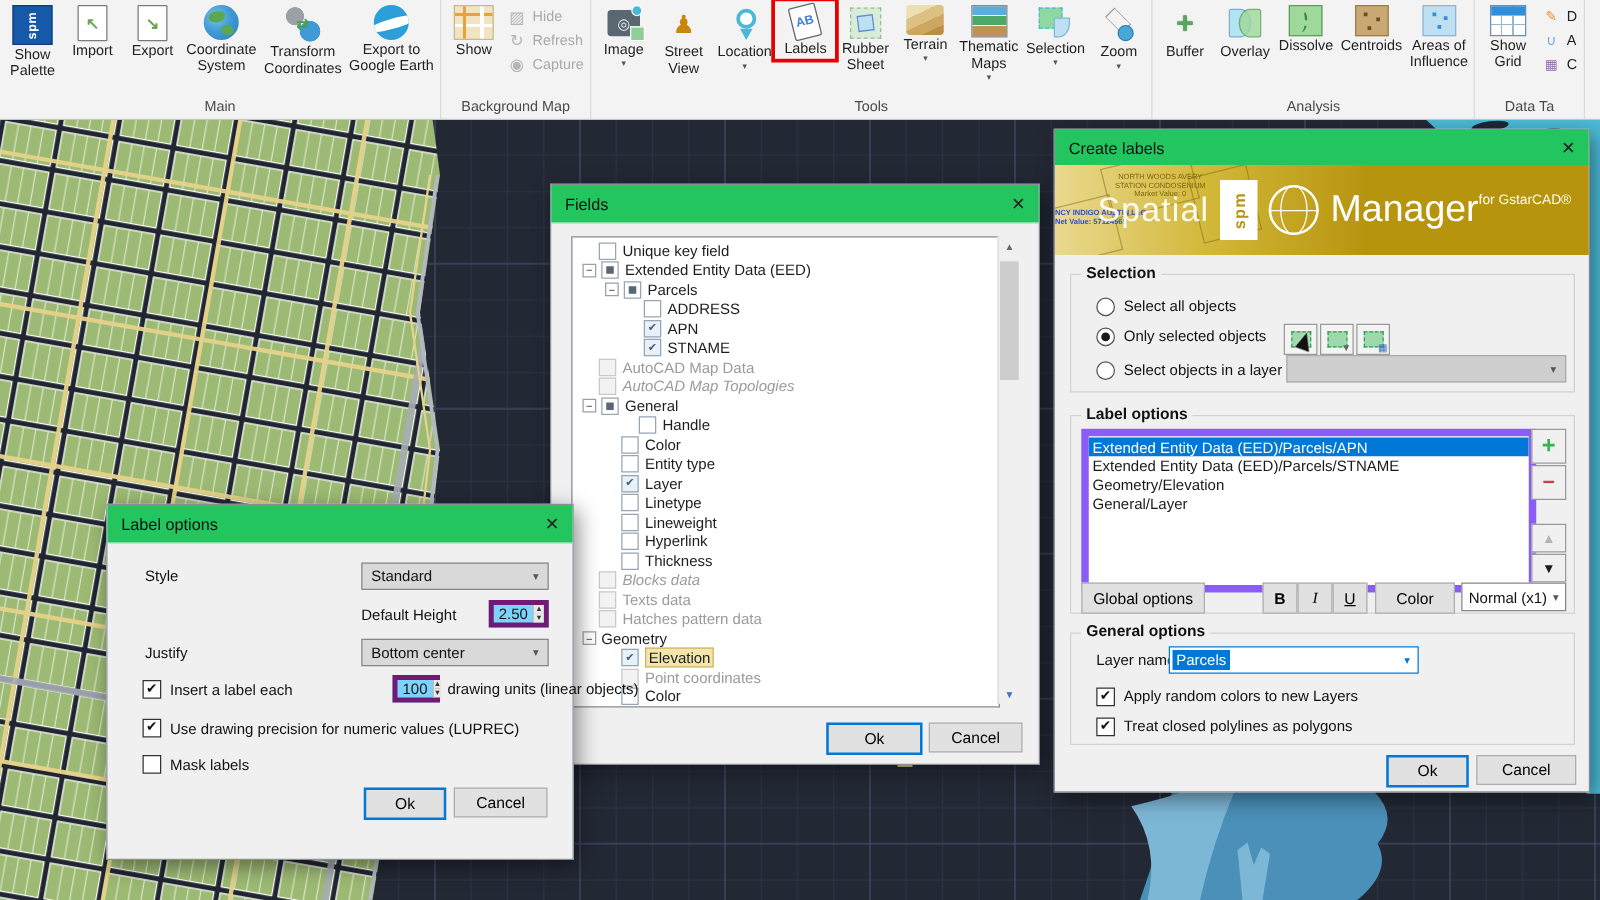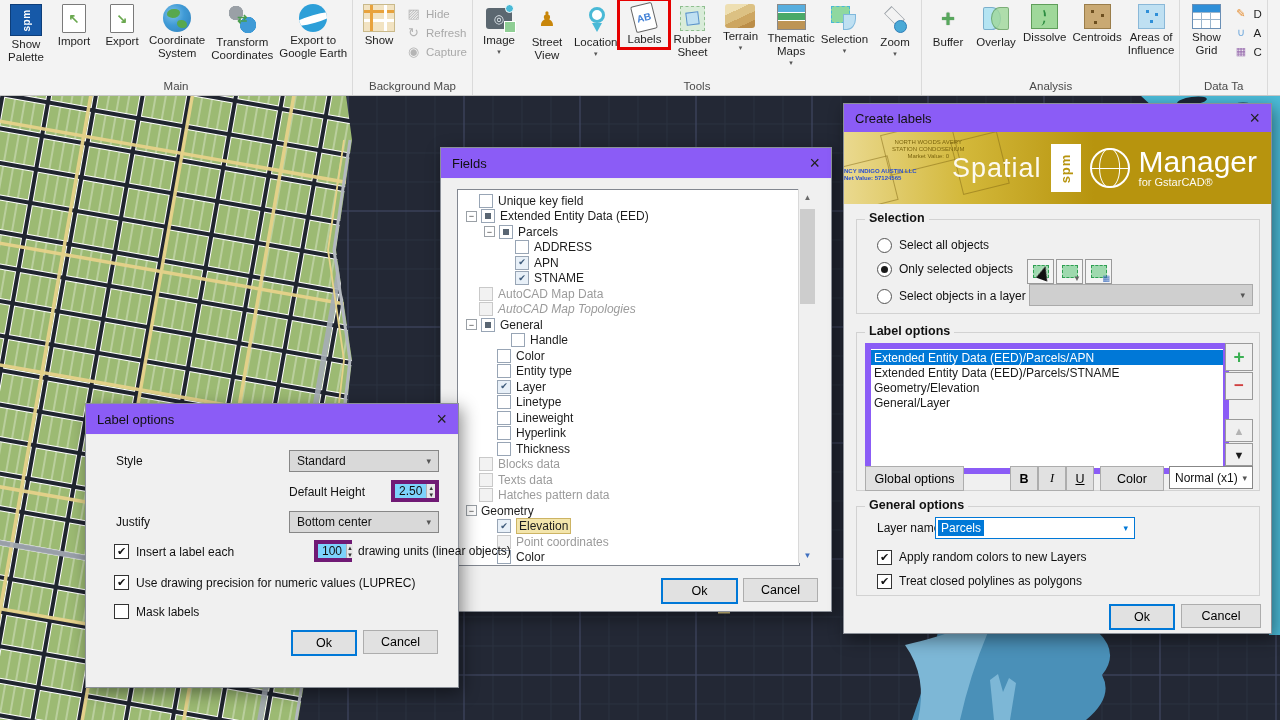--- a/index.html
+++ b/index.html
@@ -89,21 +89,21 @@
   .icn-areas::before{content:"";position:absolute;left:7px;top:5px;width:3px;height:3px;background:#2f8fd8;
       box-shadow:9px 3px 0 #2f8fd8,4px 10px 0 #2f8fd8}
   .icn-gridtbl{width:27px;height:23px;background:
       linear-gradient(#0000 7px,#9ab5cc 7px 8px,#0000 8px 14px,#9ab5cc 14px 15px,#0000 15px),
       linear-gradient(90deg,#0000 8px,#9ab5cc 8px 9px,#0000 9px 17px,#9ab5cc 17px 18px,#0000 18px),#fff;
       border:1px solid #6a8fb5}
   .icn-gridtbl::before{content:"";position:absolute;left:0;top:0;right:0;height:7px;background:#2f8fd8}
 
   
   .dialog{position:absolute;background:#f0f0f0;border:1px solid #8b9098;box-shadow:3px 5px 16px rgba(0,0,0,.45)}
-  .titlebar{height:30px;background:#8b5cf6;display:flex;align-items:center;padding:0 11px;
+  .titlebar{height:30px;background:#22c55e;display:flex;align-items:center;padding:0 11px;
             font-size:13px;color:#111;border-bottom:1px solid #ececec}
   .titlebar .close{margin-left:auto;font-size:18px;color:#222;width:26px;text-align:right;cursor:pointer;line-height:1}
   .btn{position:absolute;background:#e1e1e1;border:1px solid #adadad;font-size:12.5px;color:#000;
        display:flex;align-items:center;justify-content:center;cursor:pointer}
   .btn.default{border:2px solid #0078d7}
   .grpbox{position:absolute;border:1px solid #d2d2d2}
   .grpbox .glab{position:absolute;top:-9px;left:8px;background:#f0f0f0;padding:0 4px;
                 font-weight:bold;font-size:12.5px;color:#111}
   .wcb{width:13px;height:13px;background:#fff;border:1px solid #333;display:inline-flex;flex:none;
        align-items:center;justify-content:center;font-size:11px;color:#111;line-height:1}
@@ -150,21 +150,21 @@
   .bm-t1{position:absolute;left:48px;top:7px;color:#7c650f;white-space:pre-line;text-align:center;line-height:7px}
   .bm-t2{position:absolute;left:0;top:36px;color:#2a4fd0;font-weight:bold;white-space:pre-line;line-height:7px}
   .brand{position:absolute;right:14px;top:0;height:72px;display:flex;align-items:center;gap:9px}
   .b-spatial{font-size:27px;color:#fdfaf0;letter-spacing:1px}
   .b-spm{width:30px;height:48px;background:#fff;display:flex;align-items:center;justify-content:center}
   .b-spm span{color:#b7940e;font-weight:bold;font-size:13px;transform:rotate(-90deg);letter-spacing:1px}
   .b-globe{width:36px;height:36px;border:2px solid #fff;border-radius:50%;position:relative;flex:none}
   .b-globe::before{content:"";position:absolute;left:50%;top:-2px;bottom:-2px;width:55%;
       transform:translateX(-50%);border:1.5px solid #fff;border-radius:50%}
   .b-globe::after{content:"";position:absolute;left:-2px;right:-2px;top:50%;border-top:1.5px solid #fff}
-  .b-right{display:flex;flex-direction:column;color:#fff}
+  .b-right{display:flex;flex-direction:row;color:#fff}
   .b-manager{font-size:30px;line-height:28px}
   .b-sub{font-size:11px;opacity:.95}
   .srow{position:absolute;left:20px;display:flex;align-items:flex-start;gap:7px;font-size:12px;color:#111;white-space:nowrap}
   .selbtn{position:absolute;width:25px;height:23px;background:#f4f4f4;border:1px solid #9a9a9a;
           display:flex;align-items:center;justify-content:center}
   .selbtn .gsq{width:14px;height:11px;background:#9ed9ae;border:1px dashed #2f9e52}
   .selbtn .mini{position:absolute;right:1px;bottom:0;font-size:8px;line-height:1}
   .cursorptr{position:absolute;width:0;height:0;border-left:5px solid transparent;
       border-right:7px solid transparent;border-bottom:14px solid #111;transform:rotate(20deg);
       filter:drop-shadow(0 0 1px #fff);z-index:5}
@@ -485,21 +485,21 @@
       <div class="trow" style="padding-left: 26px;">
         <div class="expsp"></div>
         <div class="cb unchecked"></div>
         <span>Hyperlink</span>
       </div>
       <div class="trow" style="padding-left: 26px;">
         <div class="expsp"></div>
         <div class="cb unchecked"></div>
         <span>Thickness</span>
       </div>
-      <div class="trow dis" style="padding-left: 8px;">
+      <div class="trow dis" style="padding-left: 8px; font-style: italic;">
         <div class="expsp"></div>
         <div class="cb disabled"></div>
         <span>Blocks data</span>
       </div>
       <div class="trow dis" style="padding-left: 8px;">
         <div class="expsp"></div>
         <div class="cb disabled"></div>
         <span>Texts data</span>
       </div>
       <div class="trow dis" style="padding-left: 8px;">

